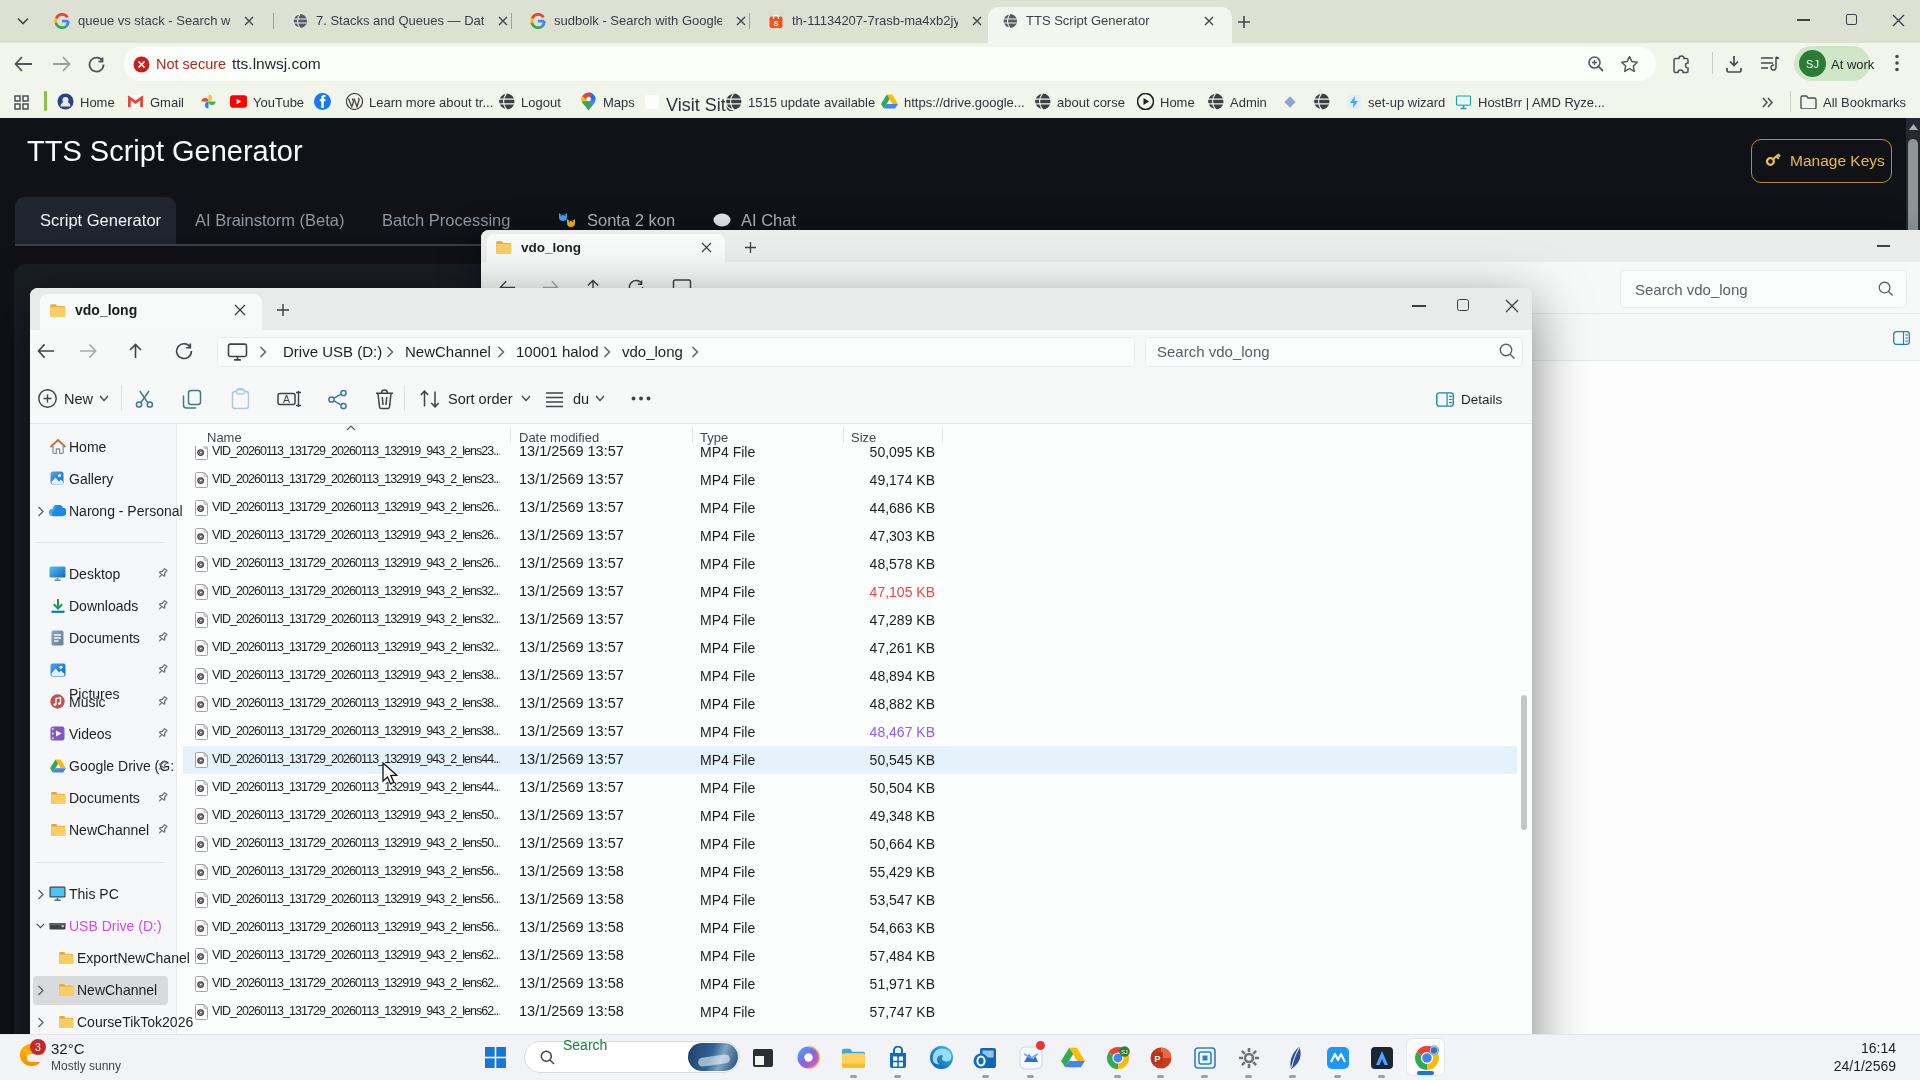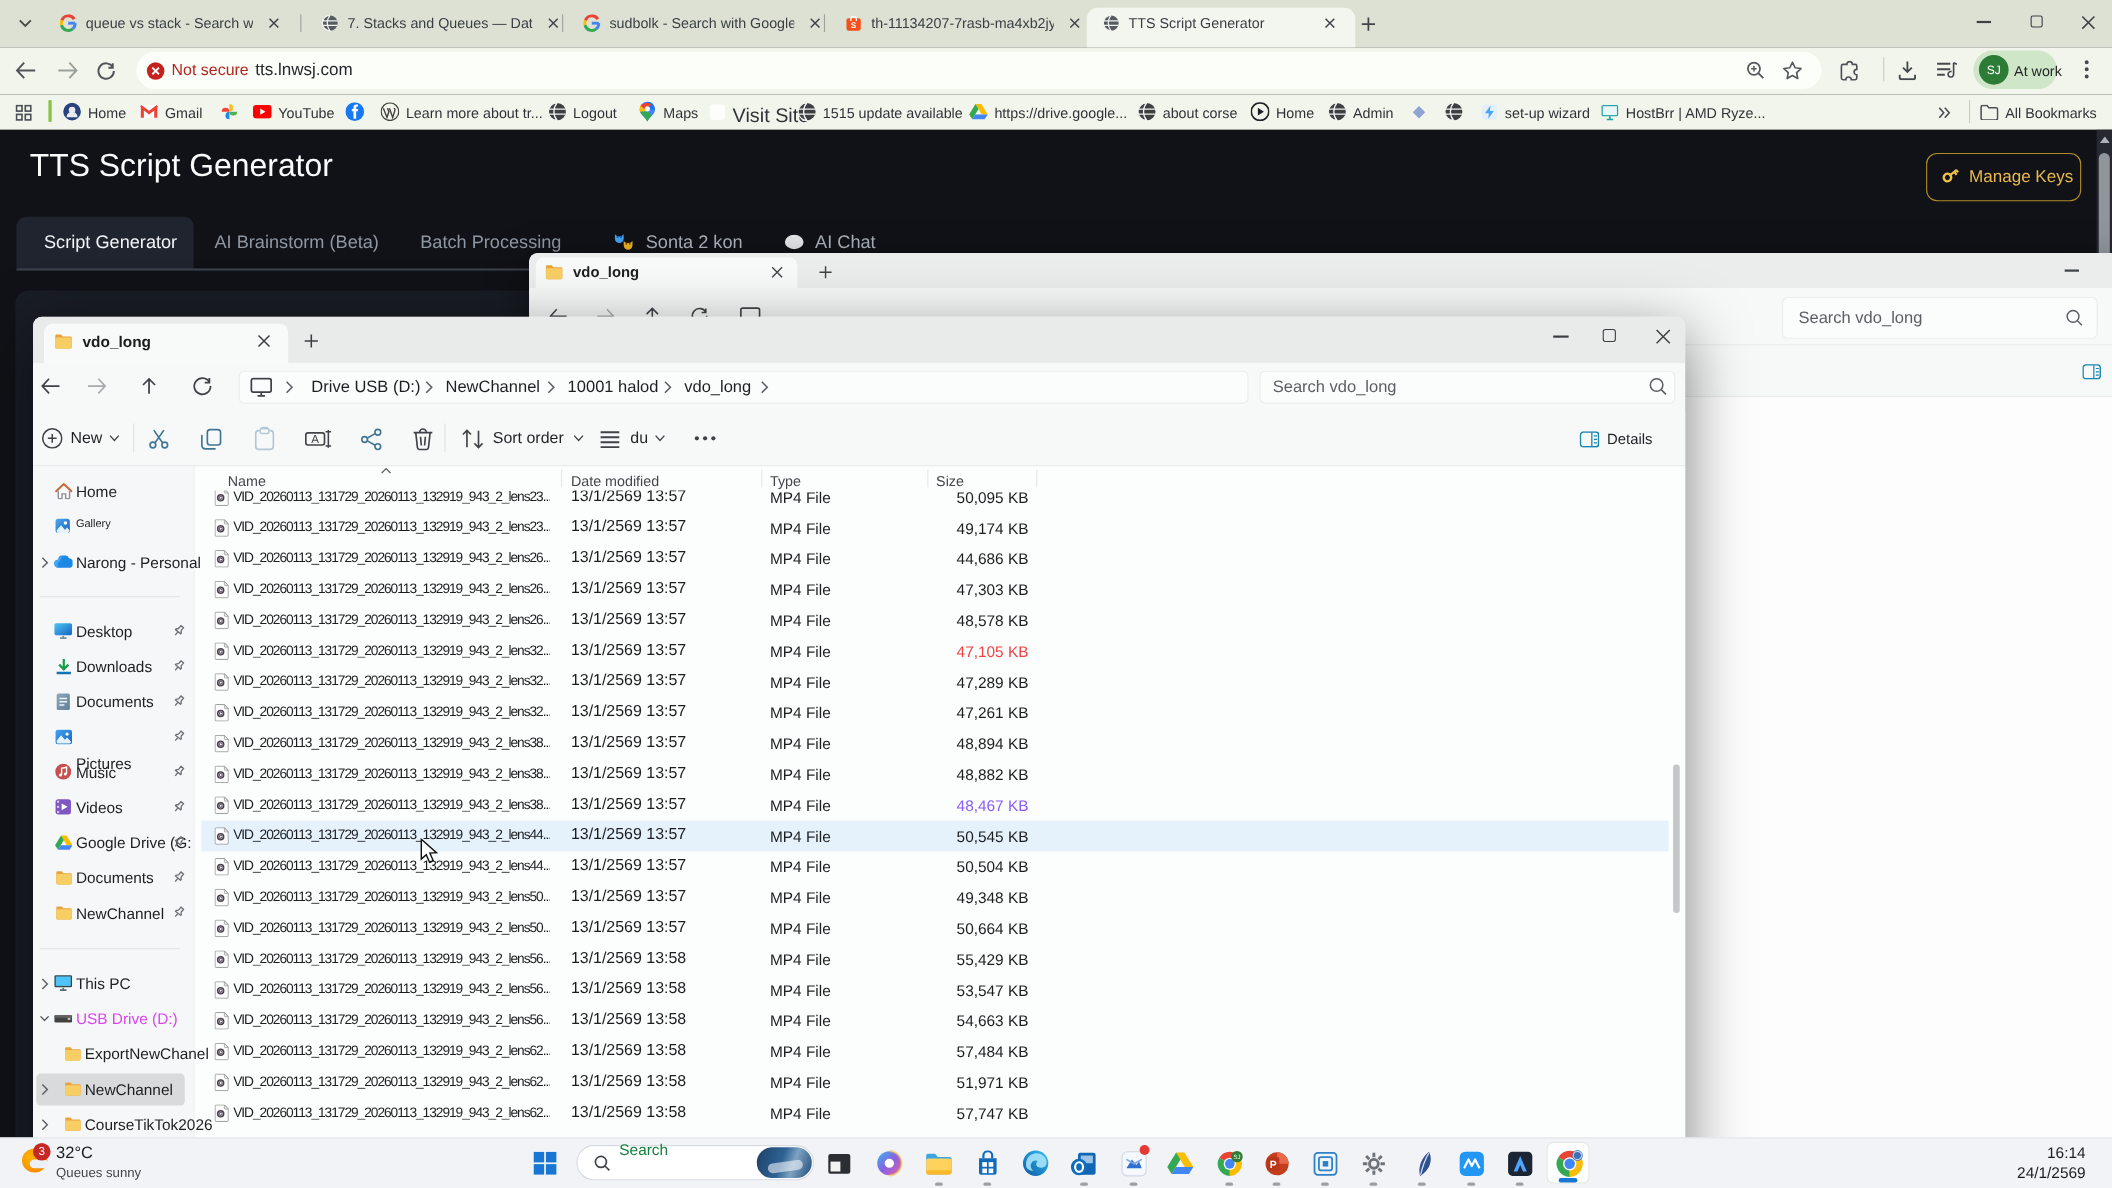--- a/index.html
+++ b/index.html
@@ -928,21 +928,21 @@
           <linearGradient id="gal" x1="0" y1="0" x2="1" y2="1">
             <stop offset="0" stop-color="#4fa8ee"></stop>
             <stop offset="1" stop-color="#1565c0"></stop>
           </linearGradient>
         </defs>
         <rect x="0.5" y="0.5" width="13" height="13" rx="2.5" fill="url(#gal)"></rect>
         <circle cx="9.5" cy="4.5" r="1.6" fill="#fff8e1"></circle>
         <path d="M1.5 11 L5.5 6.5 L9 10.5 L11 8.5 L13 10.8 V11.5 a2 2 0 0 1-2 2 H3.5 a2 2 0 0 1-2-2 Z" fill="#e3f2fd"></path>
       </svg>
     </div>
-    <div class="abs" style="left:69px;top:471px;font-size:10px;color:#1d1f21;white-space:nowrap;">Gallery</div>
+    <div class="abs" style="left:69px;top:471px;font-size:14px;color:#1d1f21;white-space:nowrap;">Gallery</div>
     <div class="ic" style="left:36px;top:505px;width:9px;height:12px;">
       <svg width="8" height="11" viewBox="0 0 8 11">
         <path d="M1.5 1 L6 5.5 L1.5 10" stroke="#5a5e62" stroke-width="1.3" fill="none"></path>
       </svg>
     </div>
     <div class="ic" style="left:49px;top:502px;width:17px;height:17px;">
       <svg width="18" height="12" viewBox="0 0 18 12">
         <path d="M4.5 11.5 a4 4 0 0 1-0.4-8 a5.5 5.5 0 0 1 10.5-1.2 a3.7 3.7 0 0 1-0.6 9.2 Z" fill="#1e88e5"></path>
         <path d="M4.5 11.5 a4 4 0 0 1-0.4-8 a5.5 5.5 0 0 1 5-3.3 c-1.8 1-2.8 2.6-2.9 4.6 a4.6 4.6 0 0 0-1.7 6.7 Z" fill="#42a5f5"></path>
       </svg>
@@ -1158,21 +1158,21 @@
         <path d="M1.5 7.2 a1.5 1.5 0 0 1 1.5-1.5 h14.5 a1.5 1.5 0 0 1 1.5 1.5 V16 a1.5 1.5 0 0 1-1.5 1.5 h-14.5 a1.5 1.5 0 0 1-1.5-1.5 Z" fill="#f7ce63"></path>
       </svg>
     </div>
     <div class="abs" style="left:77px;top:1014px;font-size:14px;color:#1d1f21;white-space:nowrap;">CourseTikTok2026</div>
 <div class="abs" style="left:0;top:1034px;width:1920px;height:46px;background:#f1f3f6;border-top:1px solid #e2e5e9;"></div>
 
 <div class="abs" style="left:20px;top:1044px;width:23px;height:22px;border-radius:50%;background:radial-gradient(circle at 35% 35%,#ffb300,#f57c00);"></div>
 <div class="abs" style="left:27px;top:1054px;width:17px;height:8px;border-radius:5px;background:#eceff4;"></div>
 <div class="ic" style="left:30px;top:1039px;width:16px;height:16px;border-radius:50%;background:#c62828;color:#fff;font-size:10.5px;">3</div>
 <div class="abs" style="left:51px;top:1040px;font-size:15px;color:#1b1d1f;">32°C</div>
-<div class="abs" style="left:51px;top:1059px;font-size:12px;color:#41454a;">Queues sunny</div>
+<div class="abs" style="left:51px;top:1059px;font-size:12px;color:#41454a;">Mostly sunny</div>
 
 <div class="ic" style="left:484px;top:1046px;width:22px;height:22px;">
       <svg width="21" height="21" viewBox="0 0 21 21">
         <rect x="0" y="0" width="9.7" height="9.7" fill="#1976d2"></rect>
         <rect x="11.3" y="0" width="9.7" height="9.7" fill="#1976d2"></rect>
         <rect x="0" y="11.3" width="9.7" height="9.7" fill="#1976d2"></rect>
         <rect x="11.3" y="11.3" width="9.7" height="9.7" fill="#1976d2"></rect>
       </svg>
     </div>
 

